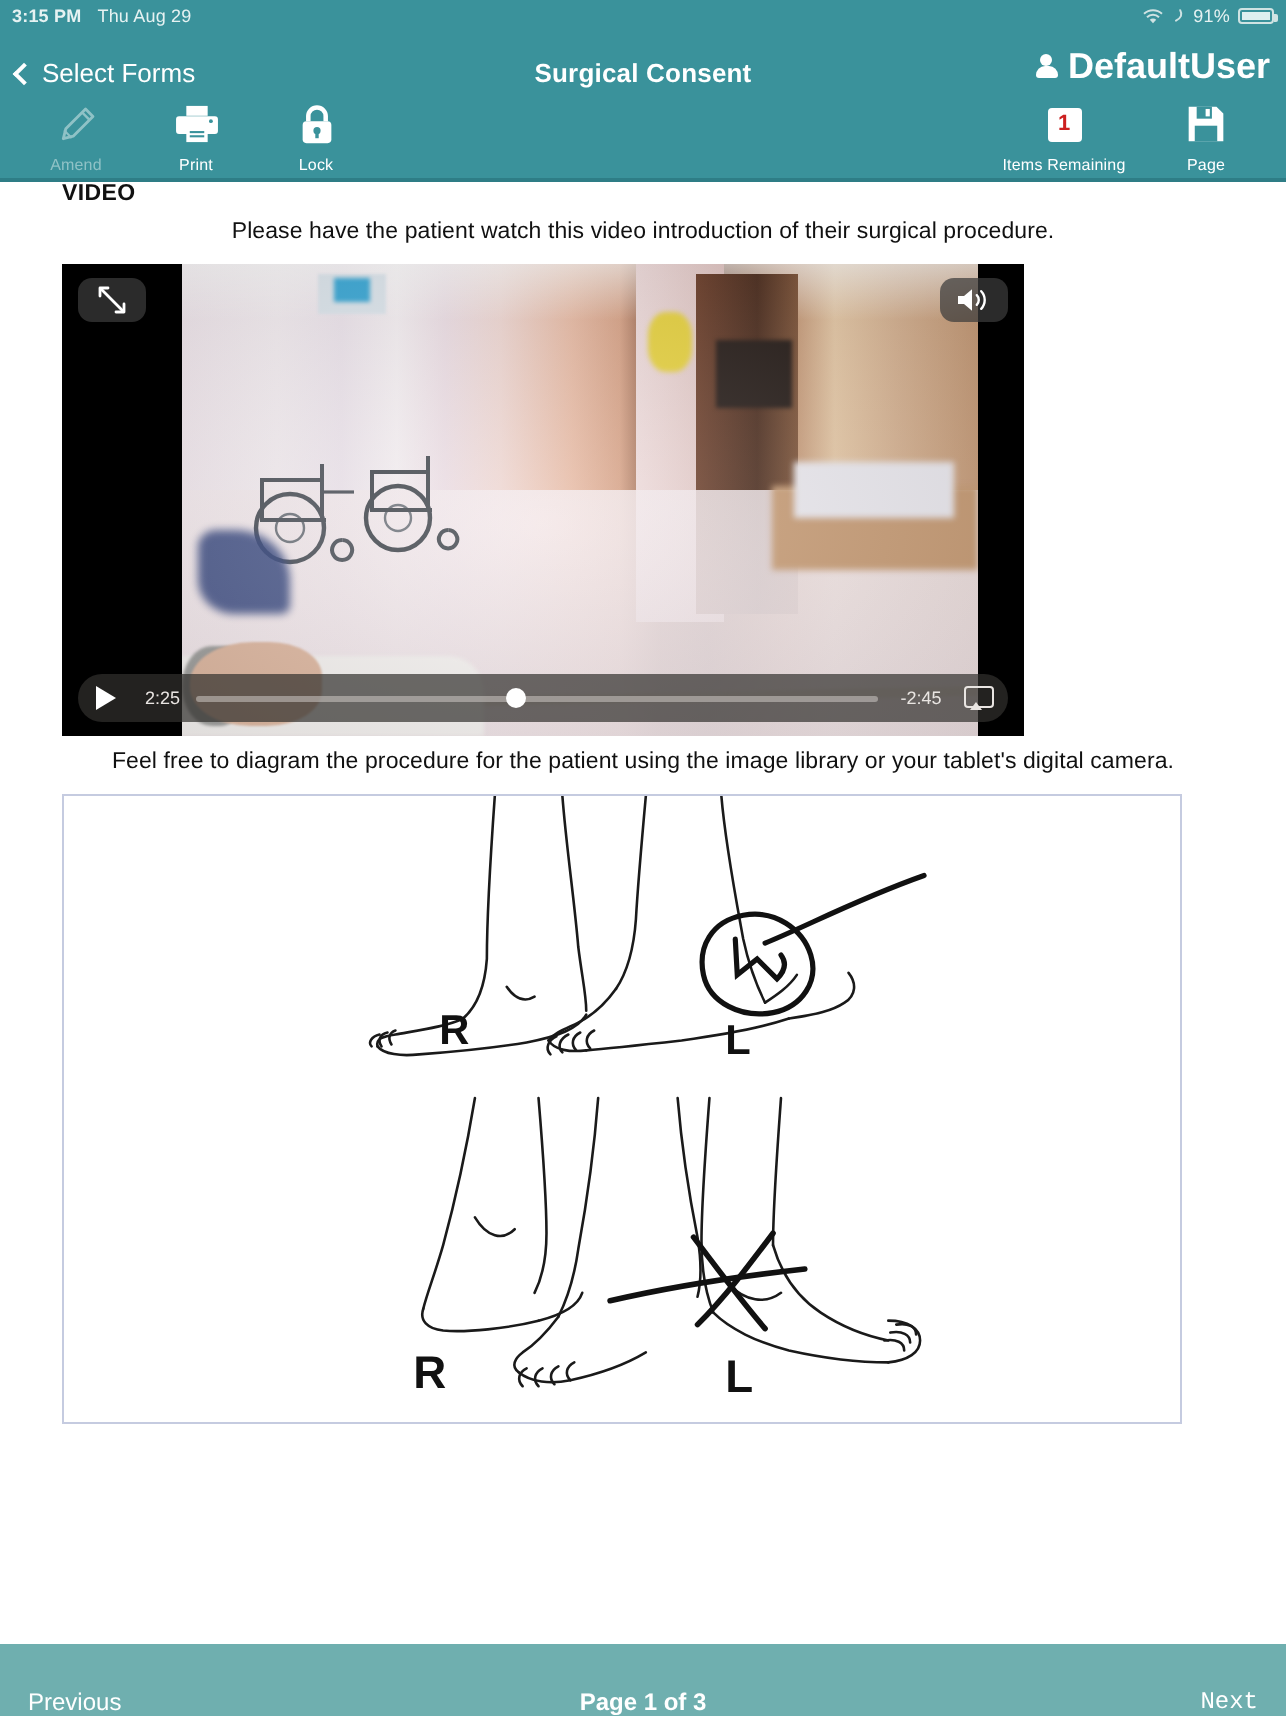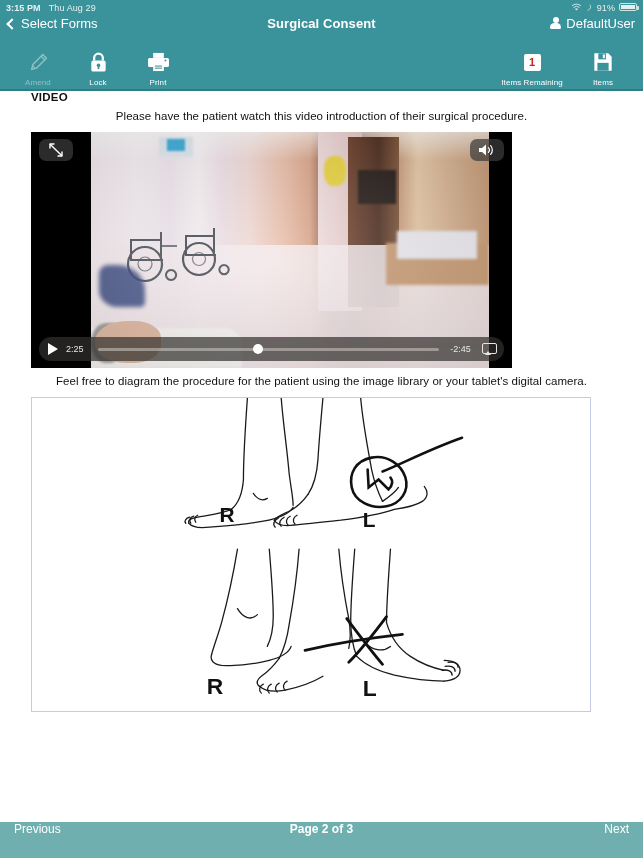--- a/index.html
+++ b/index.html
@@ -12,47 +12,47 @@
   #app { position: relative; width: 643px; height: 858px; display: flex; flex-direction: column; }
 
   
   .statusbar {
     height: 16px; background: #3a929b; color: #e6f2f2;
     display: flex; align-items: center; font-size: 9px; flex: 0 0 auto;
     padding: 0 6px; letter-spacing: .1px;
   }
   .sb-time { font-weight: 700; margin-right: 8px; font-size: 9px; }
   .sb-date { font-weight: 400; font-size: 9px; }
-  .sb-right { margin-left: auto; display: flex; gap: 4px; }
+  .sb-right { margin-left: auto; display: flex; align-items: center; gap: 4px; }
   .sb-pct { font-size: 9px; font-weight: 400; }
   .batt {
     width: 18px; height: 8px; border: 1px solid #cfe3e3; border-radius: 2px;
     position: relative; display: inline-block;
   }
   .batt::after {
     content:""; position: absolute; right: -3px; top: 2px; width: 2px; height: 4px;
     background: #cfe3e3; border-radius: 0 1px 1px 0;
   }
   .batt > i { position: absolute; left: 1px; top: 1px; bottom: 1px; width: 88%; background: #dff0f0; display:block; }
 
   
   .navbar {
     height: 28px; background: #3a929b; color: #fff; position: relative;
-    display: flex; align-items: flex-start; flex: 0 0 auto; padding: 0 8px;
+    display: flex; align-items: flex-end; flex: 0 0 auto; padding: 0 8px;
   }
   .nav-back { display: flex; align-items: center; gap: 4px; font-size: 13px; color:#fff; cursor: pointer; }
   .chev-left {
     width: 8px; height: 8px; border-left: 2px solid #fff; border-bottom: 2px solid #fff;
     transform: rotate(45deg); display: inline-block; margin-right: 1px;
   }
   .nav-title {
     position: absolute; left: 0; right: 0; text-align: center; font-size: 13px;
     font-weight: 700; pointer-events: none; letter-spacing: .1px;
   }
-  .nav-user { margin-left: auto; display: flex; align-items: center; gap: 5px; font-size: 13px; z-index: 2; cursor: pointer;}
+  .nav-user { margin-left: auto; display: flex; align-items: center; gap: 5px; font-size: 18px; z-index: 2; cursor: pointer; font-weight: bold;}
   .person-ic { width: 11px; height: 13px; position: relative; display:inline-block; }
   .person-ic::before { content:""; position:absolute; left:2.5px; top:0; width:6px; height:6px; background:#fff; border-radius:50%; }
   .person-ic::after { content:""; position:absolute; left:0; bottom:1px; width:11px; height:6px; background:#fff; border-radius:6px 6px 2px 2px; }
 
   
   .toolbar {
     height: 47px; background: #3a929b; flex: 0 0 auto; position: relative;
     display: flex; align-items: center; border-bottom: 2px solid #2e7d86;
   }
   .tb-left { display: flex; align-items: center; padding-left: 8px; }
@@ -120,21 +120,21 @@
   .vid-controls {
     position: absolute; left: 8px; right: 8px; bottom: 7px; height: 24px;
     background: rgba(50,48,46,.7); border-radius: 12px;
     display: flex; align-items: center; padding: 0 9px; gap: 8px;
   }
   .play-tri {
     width: 0; height: 0; border-left: 10px solid #fff;
     border-top: 6px solid transparent; border-bottom: 6px solid transparent;
     cursor: pointer;
   }
-  .vc-time { color: #e9e5e2; font-size: 9px; min-width: 24px; }
+  .vc-time { color: #e9e5e2; font-size: 9px; min-width: 24px; text-align: right; }
   .vc-time.right { text-align: center; min-width: 27px; }
   .vc-track {
     flex: 1 1 auto; height: 3px; background: rgba(205,200,196,.55);
     border-radius: 2px; position: relative; cursor: pointer;
   }
   .vc-knob { position: absolute; top: 50%; width: 10px; height: 10px; background: #fff;
              border-radius: 50%; transform: translate(-50%,-50%); }
   .airplay { width: 13px; height: 12px; position: relative; cursor: pointer; }
   .airplay::before { content:""; position:absolute; left:0; top:0; width:13px; height:9px;
      border:1.4px solid #e9e5e2; border-radius:2px; }
@@ -145,24 +145,24 @@
   
   .diagram-box {
     margin-top: 10px; width: 560px; height: 315px;
     border: 1.5px solid #c5cbe0; background: #fff; position: relative; overflow: hidden;
   }
   .diagram-box svg { display: block; width: 100%; height: 100%; }
 
   
   .bottombar {
     height: 36px; background: #6fafaf; color: #fff; flex: 0 0 auto;
-    display: flex; align-items: flex-start; position: relative; padding: 0 14px;
+    display: flex; align-items: flex-end; position: relative; padding: 0 14px;
   }
   .bb-prev { font-size: 12px; cursor: pointer; }
-  .bb-next { font-size: 12px; margin-left: auto; cursor: pointer; }
+  .bb-next { font-size: 12px; margin-left: auto; cursor: pointer; font-family: Liberation Mono, monospace; }
   .bb-page {
     position: absolute; left: 0; right: 0; text-align: center; font-size: 12px;
     font-weight: 700; pointer-events: none;
   }
 </style>
 </head>
 <body>
 
 <div id="app">
 
@@ -206,64 +206,64 @@
             <path d="M14.5 1.6 l3.9 3.9 -10.4 10.4 -5.2 1.3 1.3 -5.2 Z" fill="none" stroke="#8fc2c6" stroke-width="1.5" stroke-linejoin="round"></path>
             <path d="M12.7 3.4 l3.9 3.9" stroke="#8fc2c6" stroke-width="1.3"></path>
             <path d="M3.2 12.8 l4 4" stroke="#8fc2c6" stroke-width="1.1"></path>
           </svg>
         </span>
         <span class="tb-label">Amend</span>
       </div>
 
       <div class="tb-item">
         <span class="tb-ico">
-          <svg width="17" height="21" viewBox="0 0 18 22">
-            <path d="M4.4 9 V6.3 a4.6 4.6 0 0 1 9.2 0 V9" fill="none" stroke="#fff" stroke-width="2.4"></path>
-            <rect x="1.4" y="9" width="15.2" height="11.6" rx="2" fill="#fff"></rect>
-            <circle cx="9" cy="14" r="1.9" fill="#3a929b"></circle>
-            <rect x="8.1" y="14" width="1.8" height="4" fill="#3a929b"></rect>
-          </svg>
-        </span>
-        <span class="tb-label">Lock</span>
-      </div>
-
-      <div class="tb-item">
-        <span class="tb-ico">
           <svg width="21" height="20" viewBox="0 0 22 21">
             <rect x="5.4" y="1" width="11.2" height="5.2" fill="#fff"></rect>
             <path d="M1.6 6.4 h18.8 a1.6 1.6 0 0 1 1.6 1.6 v6.2 a1.6 1.6 0 0 1 -1.6 1.6 h-18.8 a1.6 1.6 0 0 1 -1.6 -1.6 v-6.2 a1.6 1.6 0 0 1 1.6 -1.6 z" fill="#fff"></path>
             <rect x="5.4" y="12.4" width="11.2" height="7.6" fill="#fff"></rect>
             <rect x="7.2" y="14.2" width="7.6" height="1.1" fill="#3a929b"></rect>
             <rect x="7.2" y="16.4" width="7.6" height="1.1" fill="#3a929b"></rect>
             <circle cx="18.3" cy="9" r="1" fill="#3a929b"></circle>
           </svg>
         </span>
         <span class="tb-label">Print</span>
       </div>
+
+      <div class="tb-item">
+        <span class="tb-ico">
+          <svg width="17" height="21" viewBox="0 0 18 22">
+            <path d="M4.4 9 V6.3 a4.6 4.6 0 0 1 9.2 0 V9" fill="none" stroke="#fff" stroke-width="2.4"></path>
+            <rect x="1.4" y="9" width="15.2" height="11.6" rx="2" fill="#fff"></rect>
+            <circle cx="9" cy="14" r="1.9" fill="#3a929b"></circle>
+            <rect x="8.1" y="14" width="1.8" height="4" fill="#3a929b"></rect>
+          </svg>
+        </span>
+        <span class="tb-label">Lock</span>
+      </div>
     </div>
 
     <div class="tb-right">
 
       <div class="tb-item wide">
         <span class="tb-ico">
           <span class="count-box">1</span>
         </span>
         <span class="tb-label">Items Remaining</span>
       </div>
 
       <div class="tb-item">
         <span class="tb-ico">
           <svg width="20" height="20" viewBox="0 0 21 21">
             <path d="M1.4 1.4 h14.6 l3.6 3.6 v14.6 h-18.2 z" fill="#fff"></path>
             <rect x="5.6" y="1.4" width="8" height="6.3" fill="#3a929b"></rect>
             <rect x="10.3" y="2.6" width="2.2" height="3.9" fill="#fff"></rect>
             <rect x="4.6" y="11.4" width="11.8" height="8.2" fill="#3a929b"></rect>
           </svg>
         </span>
-        <span class="tb-label">Items</span>
+        <span class="tb-label">Page</span>
       </div>
 
     </div>
   </div>
 
   <div class="content">
 
     <div class="sec-title">VIDEO</div>
     <div class="sec-desc">Please have the patient watch this video introduction of their surgical procedure.</div>
 
@@ -397,16 +397,16 @@
           <path d="M316 222 C328 238 340 254 352 268"></path>
           <path d="M356 220 C344 236 332 252 318 266"></path>
           <path d="M274 254 C300 248 336 242 372 238"></path>
         </g>
       </svg>
     </div>
   </div>
 
   <div class="bottombar">
     <span class="bb-prev">Previous</span>
-    <span class="bb-page">Page 2 of 3</span>
+    <span class="bb-page">Page 1 of 3</span>
     <span class="bb-next">Next</span>
   </div>
 </div>
 
 </body></html>

